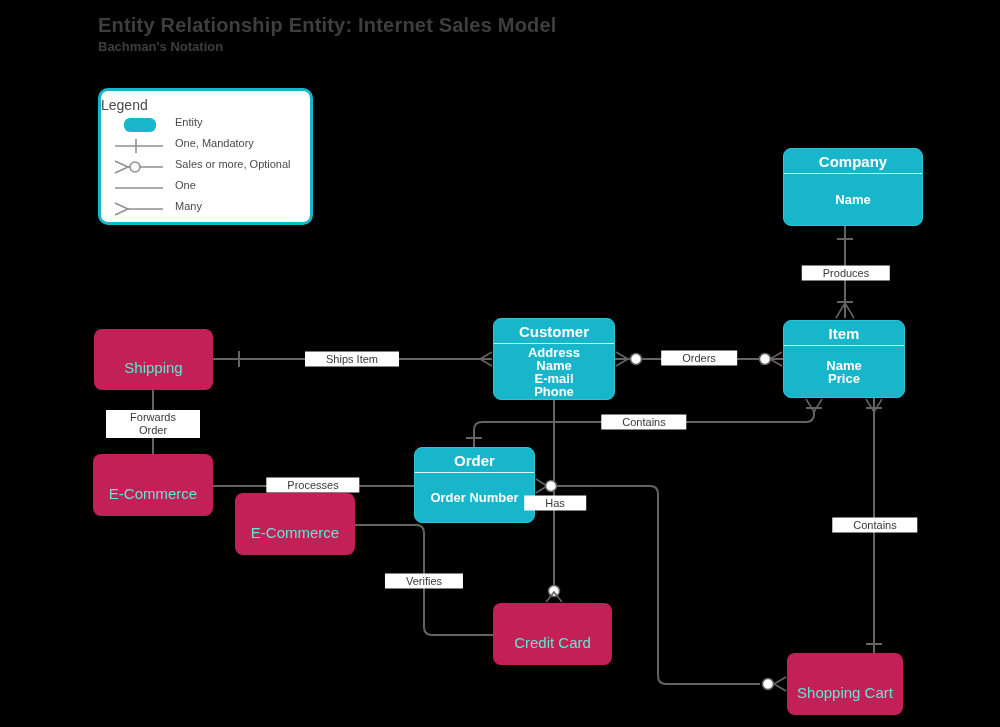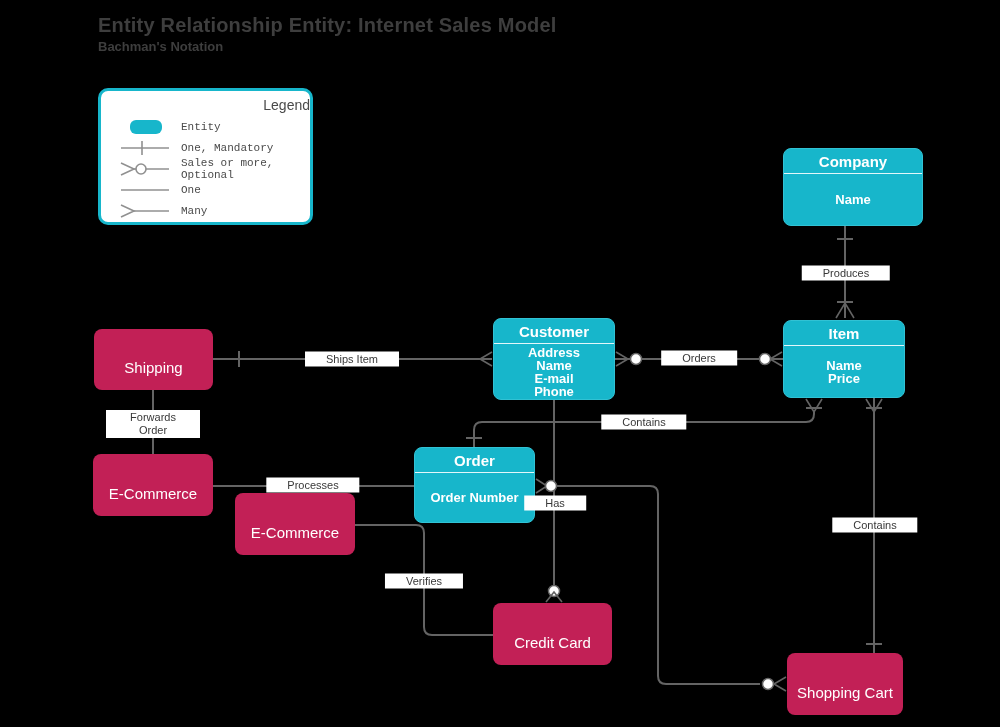--- a/index.html
+++ b/index.html
@@ -14,41 +14,41 @@
   }
   .page-subtitle{
     position:absolute;left:98px;top:39px;font-size:13px;font-weight:bold;color:#3e3e3e;
   }
   
   .legend{
     position:absolute;left:98px;top:88px;width:215px;height:137px;
     background:#ffffff;border:3px solid #17b6cb;border-radius:10px;
     box-sizing:border-box;padding:4px 0 0 0;
   }
-  .legend-title{font-size:14px;color:#4a4a4a;text-align:right;margin:2px 0 3px 0;}
-  .legend-row{display:flex;align-items:center;height:21px;padding-left:16px;font-family:Liberation Mono, monospace;}
+  .legend-title{font-size:14px;color:#4a4a4a;text-align:left;margin:2px 0 3px 0;}
+  .legend-row{display:flex;align-items:flex-start;height:21px;padding-left:10px;}
   .legend-row svg{flex:0 0 auto;}
   .legend-label{font-size:11px;color:#4a4a4a;margin-left:8px;}
   
   svg.wires{position:absolute;left:0;top:0;z-index:1;}
   
   .box{position:absolute;z-index:2;border-radius:8px;box-sizing:border-box;
        display:flex;flex-direction:column;}
   .box.teal{background:#17b6cb;border:1px solid #31c2d4;}
   .box.pink{background:#c22056;justify-content:center;align-items:center;}
   .e-title{
     flex:0 0 auto;color:#fff;font-size:15px;font-weight:bold;text-align:center;
     padding:4px 0 3px 0;border-bottom:1px solid #e3f7fa;
   }
   .e-attrs{
     flex:1 1 auto;display:flex;flex-direction:column;justify-content:center;
     align-items:center;color:#fff;font-size:13px;font-weight:bold;line-height:13px;
     padding:2px 0;
   }
-  .pink-label{color:#ffffff;font-size:15px;font-weight:normal;text-align:center;margin-top:16px;}
+  .pink-label{color:#5eead4;font-size:15px;font-weight:normal;text-align:center;margin-top:16px;}
   
   .rel-label{
     position:absolute;z-index:3;transform:translate(-50%,-50%);
     background:#ffffff;color:#383838;font-size:11px;line-height:13px;
     padding:1px 21px;text-align:center;white-space:nowrap;
   }
   .rel-label.wrap{white-space:normal;width:52px;}
 </style>
 </head>
 <body>

